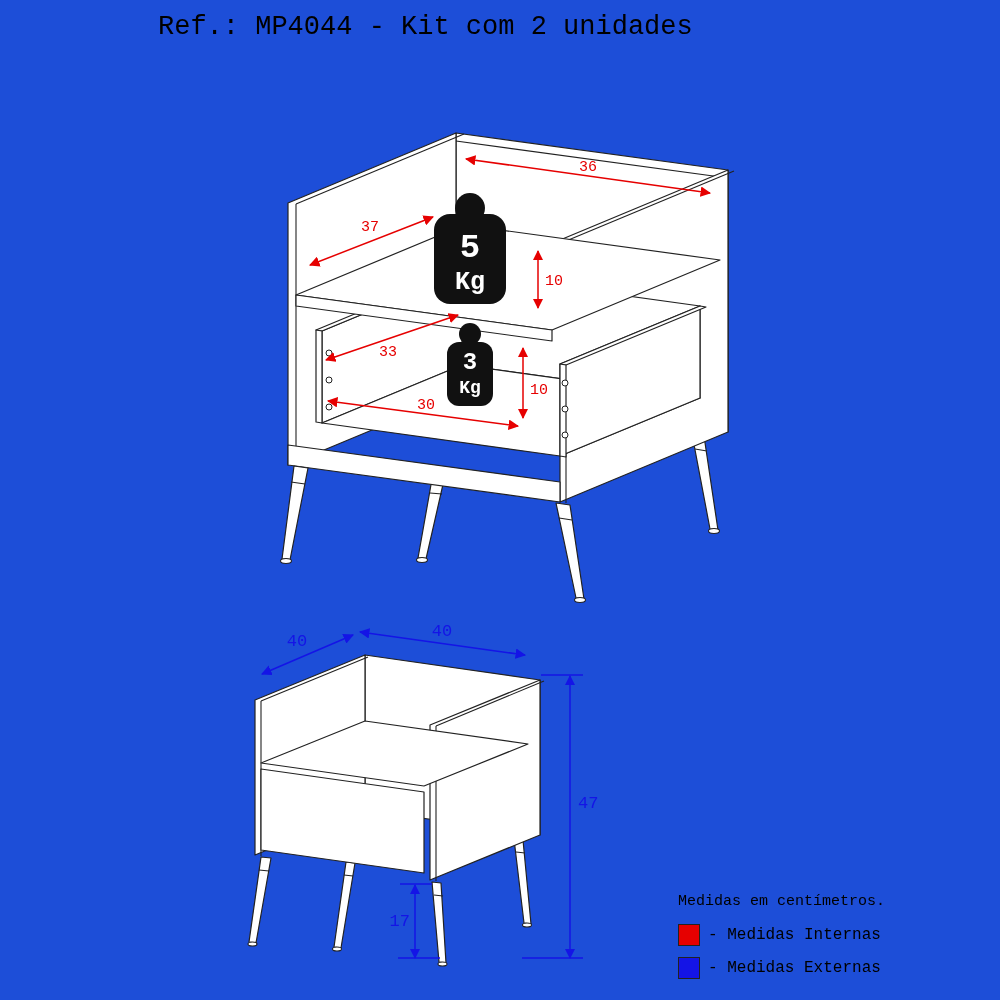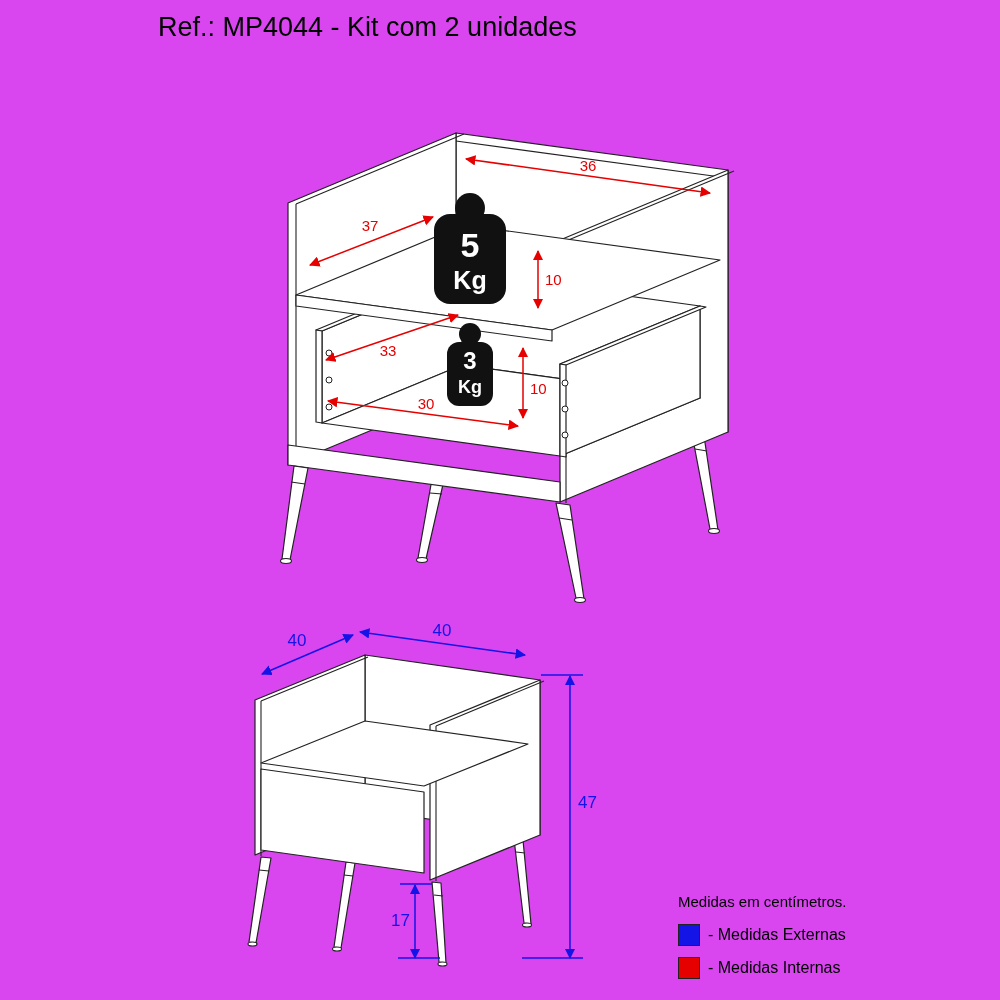--- a/index.html
+++ b/index.html
@@ -1,19 +1,19 @@
 <!DOCTYPE html>
 <html><head>
 <meta charset="utf-8">
 <style>
   * { margin:0; padding:0; box-sizing:border-box; }
   html,body { background:#ffffff; }
   .page {
-    position:relative; width:1000px; height:1000px; background:#d946ef;
-    font-family:Liberation Sans, sans-serif; overflow:hidden;
+    position:relative; width:1000px; height:1000px; background:#1d4ed8;
+    font-family:Liberation Mono, monospace; overflow:hidden;
   }
   .title {
     position:absolute; left:158px; top:12px;
     font-size:27px; font-weight:400; color:#000; white-space:nowrap;
   }
   svg.diagram { position:absolute; overflow:visible; }
   #top-diagram    { left:258px; top:113px; width:500px; height:510px; }
   #bottom-diagram { left:235px; top:612px; width:380px; height:370px; }
 
   .f  { fill:#ffffff; stroke:#222222; stroke-width:1.2; stroke-linejoin:round; }
@@ -199,25 +199,25 @@
       <text class="dtb" x="207" y="24" text-anchor="middle">40</text>
       <text class="dtb" x="343" y="196" text-anchor="start">47</text>
       <text class="dtb" x="175" y="314" text-anchor="end">17</text>
     </g>
   </svg>
 
   <div class="legend">
     <div class="legend-title">Medidas em centímetros.</div>
     <div class="legend-row">
       <svg width="22" height="22">
+        <rect x="0.5" y="0.5" width="21" height="21" fill="#e60000" stroke="#222" stroke-width="1"></rect>
+      </svg>
+      <span class="legend-label">- Medidas Internas</span>
+    </div>
+    <div class="legend-row">
+      <svg width="22" height="22">
         <rect x="0.5" y="0.5" width="21" height="21" fill="#1414e6" stroke="#222" stroke-width="1"></rect>
       </svg>
       <span class="legend-label">- Medidas Externas</span>
     </div>
-    <div class="legend-row">
-      <svg width="22" height="22">
-        <rect x="0.5" y="0.5" width="21" height="21" fill="#e60000" stroke="#222" stroke-width="1"></rect>
-      </svg>
-      <span class="legend-label">- Medidas Internas</span>
-    </div>
   </div>
 
 </div>
 
 </body></html>

